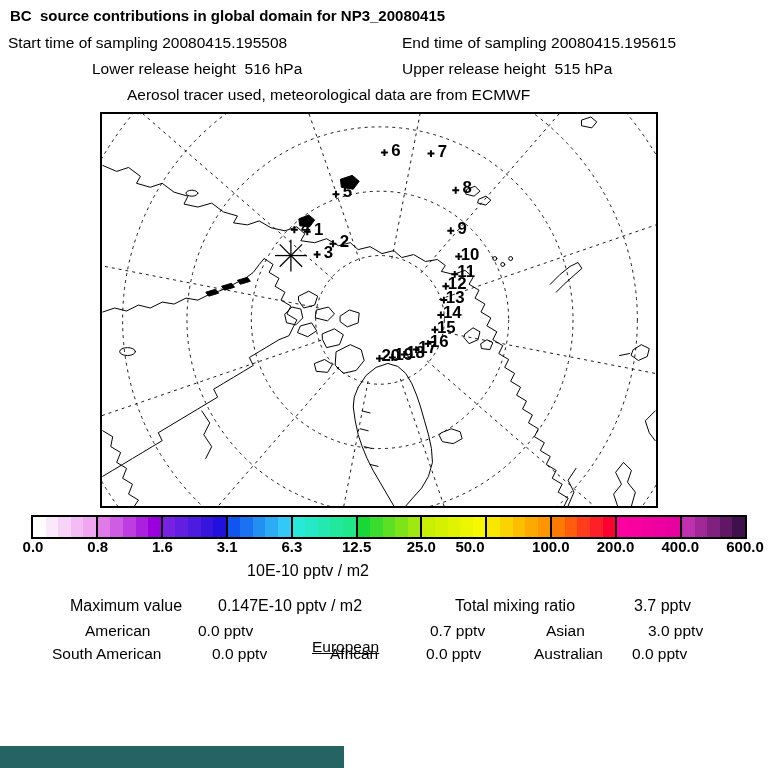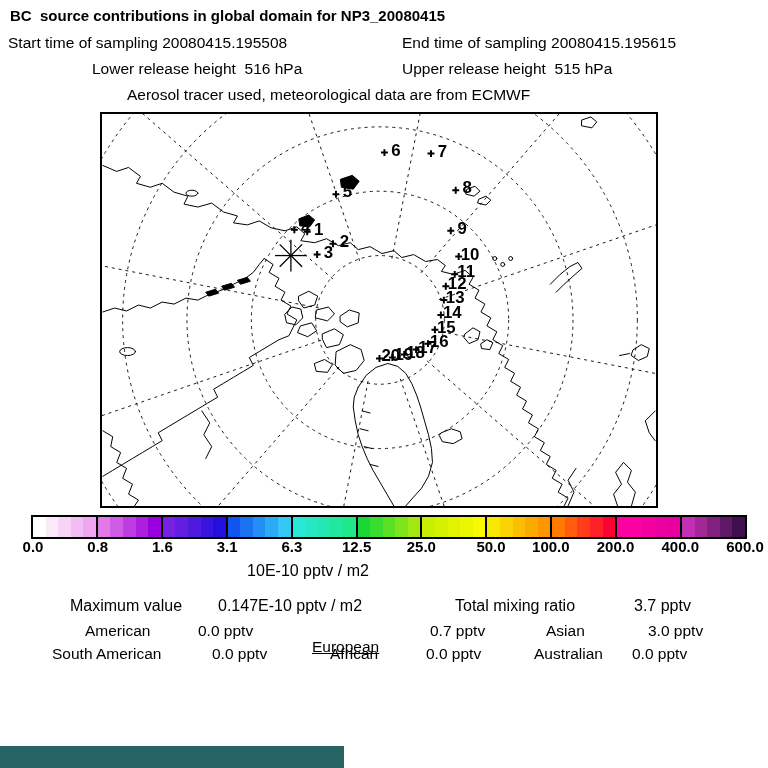--- a/index.html
+++ b/index.html
@@ -249,21 +249,21 @@
       </div>
     </div>
   <div id="cb-ticks">
       <div class="cb-tick" style="left: 33px;">0.0</div>
       <div class="cb-tick" style="left: 97.7273px;">0.8</div>
       <div class="cb-tick" style="left: 162.455px;">1.6</div>
       <div class="cb-tick" style="left: 227.182px;">3.1</div>
       <div class="cb-tick" style="left: 291.909px;">6.3</div>
       <div class="cb-tick" style="left: 356.636px;">12.5</div>
       <div class="cb-tick" style="left: 421.364px;">25.0</div>
-      <div class="cb-tick" style="left: 491px;">50.0</div>
+      <div class="cb-tick" style="left: 470px;">50.0</div>
       <div class="cb-tick" style="left: 550.818px;">100.0</div>
       <div class="cb-tick" style="left: 615.545px;">200.0</div>
       <div class="cb-tick" style="left: 680.273px;">400.0</div>
       <div class="cb-tick" style="left: 745px;">600.0</div>
     </div>
   <div id="cb-caption">10E-10 pptv / m2</div>
 
   <div class="stat stat-big" style="left:70px;top:597px;">Maximum value</div>
   <div class="stat stat-big" style="left:218px;top:597px;">0.147E-10 pptv / m2</div>
   <div class="stat stat-big" style="left:455px;top:597px;">Total mixing ratio</div>

